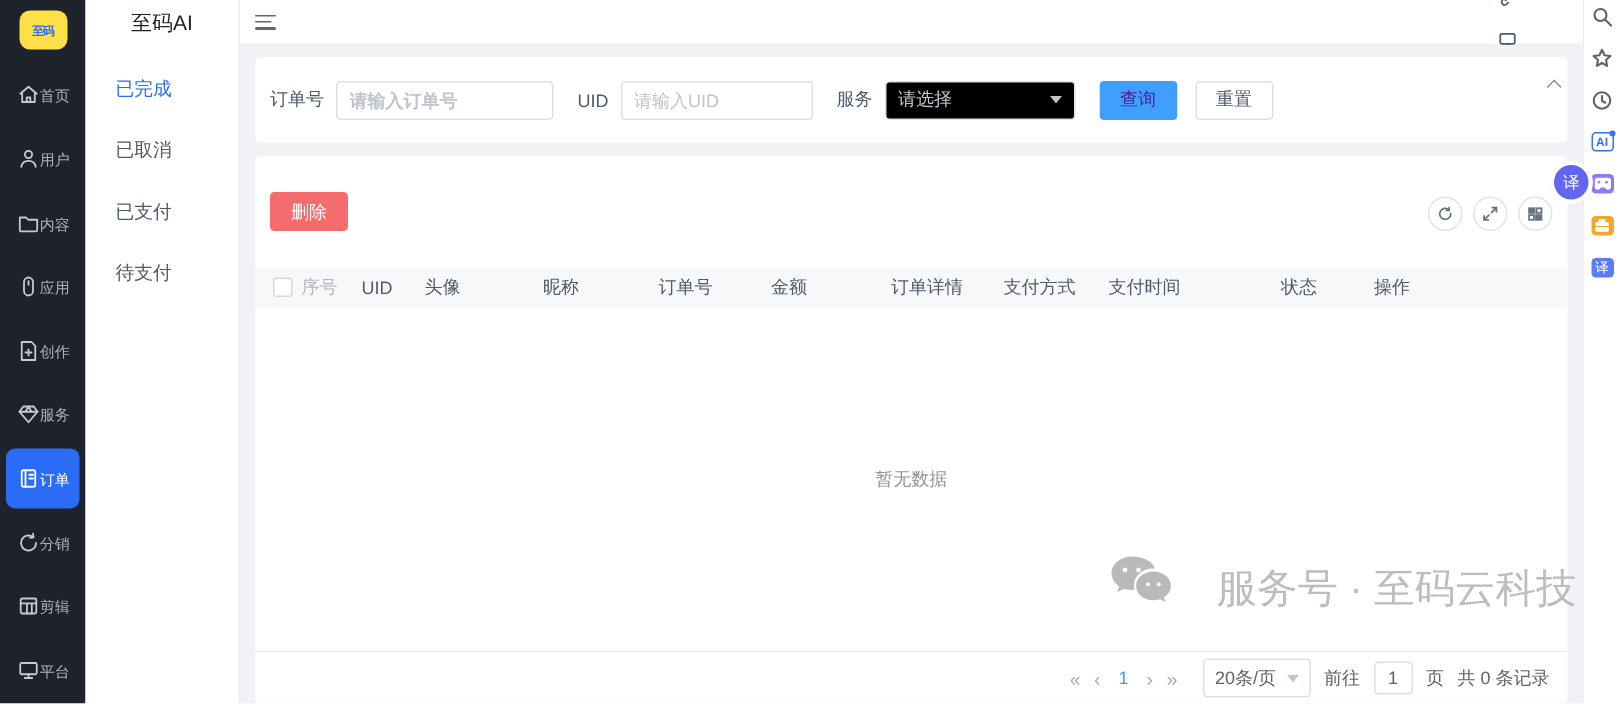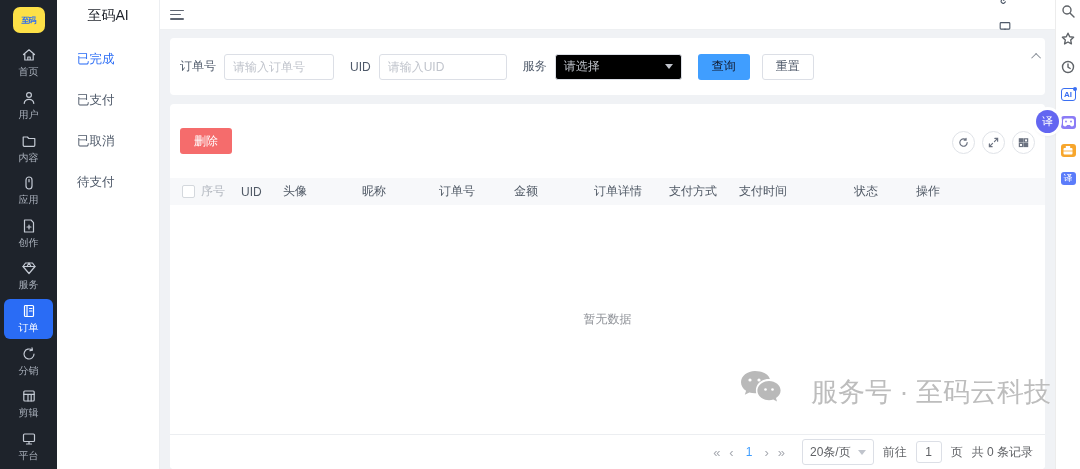--- a/index.html
+++ b/index.html
@@ -5,21 +5,21 @@
   * { margin:0; padding:0; box-sizing:border-box; }
   html,body { width:1080px; height:469px; overflow:hidden; background:#fff;
     font-family:"Liberation Sans","DejaVu Sans",sans-serif; font-size:12px; color:#333; }
   .root { display:flex; width:1080px; height:469px; position:relative; }
 
   
   .rail { width:57px; background:#1e232b; display:flex; flex-direction:column; align-items:center; flex-shrink:0; }
   .logo-box { width:32px; height:27px; background:#fde047; border-radius:7px; margin:7px 0 10px 0;
     display:flex; align-items:center; justify-content:center; }
   .logo-glyph { color:#2a6cf5; font-size:8px; font-weight:bold; letter-spacing:-1px; }
-  .rail-item { width:49px; height:42px; margin-bottom:2px; display:flex; flex-direction:column; align-items:center;
+  .rail-item { width:49px; height:42px; margin-bottom:2px; display:flex; flex-direction:row; align-items:center;
     justify-content:center; color:#aab1bc; border-radius:6px; cursor:pointer; }
   .rail-item svg { width:16px; height:16px; stroke:#c4cad4; fill:none; stroke-width:1.2; stroke-linecap:round; stroke-linejoin:round; }
   .rail-item .lbl { font-size:10px; margin-top:2px; }
   .rail-item.active { background:#2a6cf5; color:#fff; }
   .rail-item.active svg { stroke:#fff; }
 
   
   .submenu { width:103px; background:#fff; border-right:1px solid #eceef1; flex-shrink:0; }
   .submenu-title { text-align:center; font-size:14px; color:#1d2129; padding:7px 0 14px 0; }
   .submenu-item { padding:12px 0 12px 20px; font-size:12.5px; color:#4e5969; cursor:pointer; }
@@ -39,28 +39,28 @@
 
   .content { flex:1; background:#f0f2f5; padding:8px 10px 0 10px; display:flex; flex-direction:column; overflow:hidden; }
 
   
   .card { background:#fff; border-radius:4px; }
   .search-card { height:57px; display:flex; align-items:center; padding:0 10px; gap:8px; flex-shrink:0; }
   .f-label { color:#4e5969; font-size:12px; white-space:nowrap; }
   .inp { height:26px; border:1px solid #dcdfe6; border-radius:3px; padding:0 8px; font-size:12px; color:#333;
     outline:none; background:#fff; font-family:inherit; }
   .inp::placeholder { color:#c0c4cc; }
-  .inp-order { width:110px; } .inp-uid { width:128px; }
+  .inp-order { width:145px;font-weight:bold; } .inp-uid { width:128px; }
   .sel { width:127px; height:26px; border:1px solid #dcdfe6; border-radius:3px; display:flex; align-items:center;
     padding:0 8px; color:#c0c4cc; cursor:pointer; background:#000000; }
   .sel .caret { margin-left:auto; width:0; height:0; border-left:4px solid transparent; border-right:4px solid transparent;
     border-top:5px solid #c0c4cc; }
   .btn { height:26px; padding:0 13px; border-radius:3px; font-size:12px; display:flex; align-items:center;
     cursor:pointer; border:1px solid transparent; }
-  .btn-primary { background:#409eff; color:#0f172a; margin-left:8px; }
+  .btn-primary { background:#409eff; color:#4c1d95; margin-left:8px; }
   .btn-plain { background:#fff; color:#4e5969; border-color:#dcdfe6; margin-left:4px; }
   .btn-danger { background:#f56c6c; color:#fff; }
 
   
   .table-card { margin-top:9px; flex:1; display:flex; flex-direction:column; overflow:hidden; position:relative; }
   .table-toolbar { display:flex; align-items:flex-end; padding:24px 10px; }
   .tool-circles { margin-left:auto; display:flex; gap:7px; }
   .circle-btn { width:23px; height:23px; border:1px solid #e0e3e8; border-radius:50%; display:flex; align-items:center;
     justify-content:center; cursor:pointer; background:#fff; }
   .circle-btn svg { width:11px; height:11px; stroke:#6b7280; fill:none; stroke-width:1.3; stroke-linecap:round; }
@@ -185,22 +185,22 @@
           <rect x="2.5" y="3" width="11" height="7.5" rx="1"></rect>
           <path d="M8 10.5V13M5.5 13h5"></path>
         </svg>
       <span class="lbl">平台</span>
     </div>
   </div>
 
   <div class="submenu">
     <div class="submenu-title">至码AI</div>
     <div class="submenu-item active">已完成</div>
+    <div class="submenu-item">已取消</div>
     <div class="submenu-item">已支付</div>
-    <div class="submenu-item">已取消</div>
     <div class="submenu-item">待支付</div>
   </div>
 
   <div class="main">
     <div class="topbar">
       <div class="hamburger">
           <i></i>
           <i></i>
           <i></i>
         </div>

